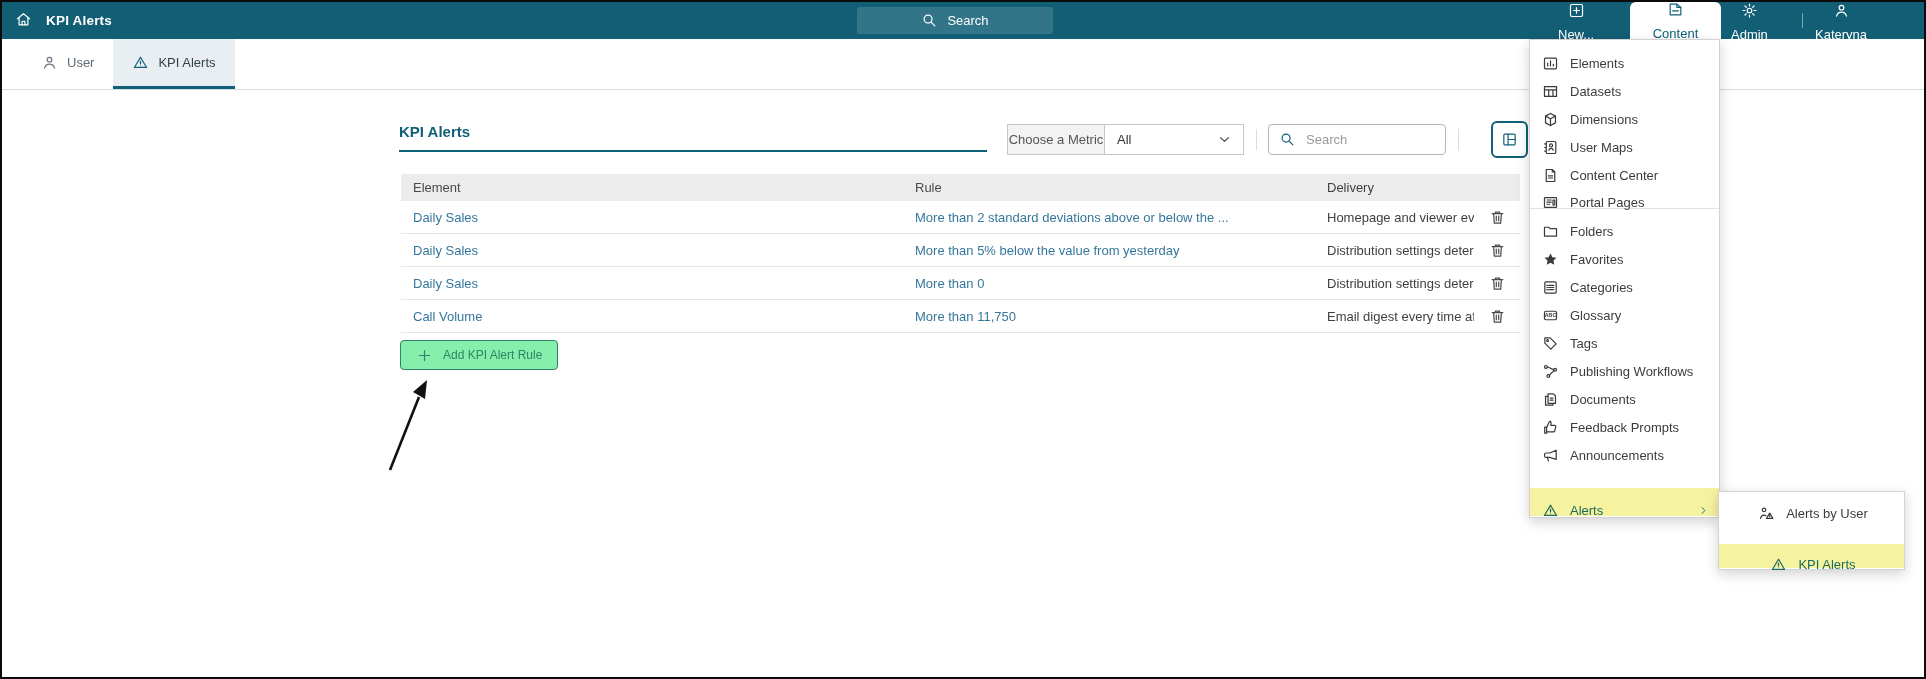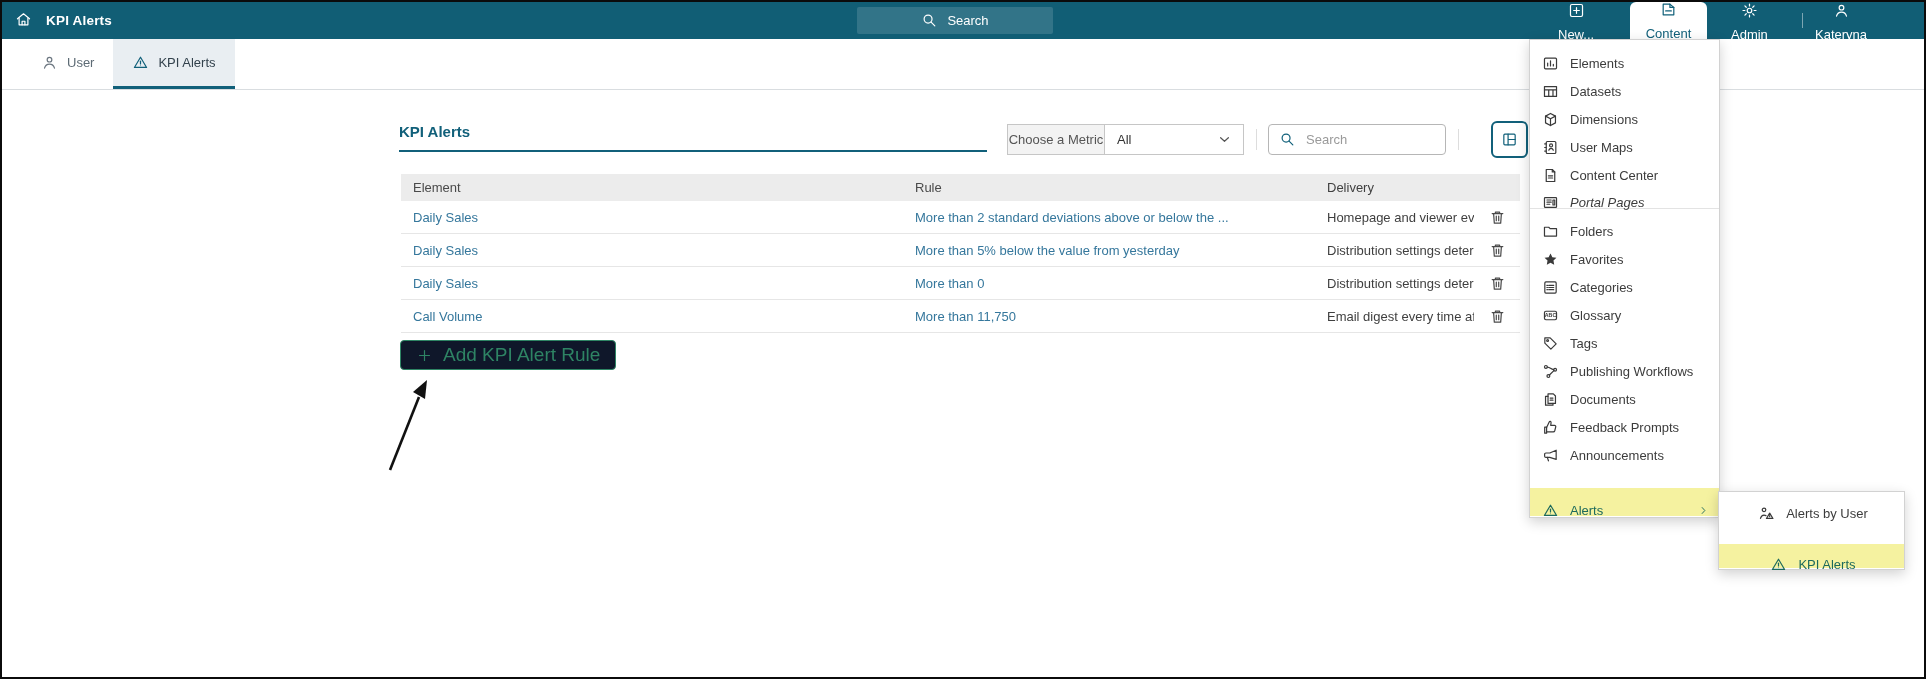--- a/index.html
+++ b/index.html
@@ -6,21 +6,21 @@
   .screen{position:relative;width:1926px;height:679px;border:2px solid #0b0b0b;box-sizing:border-box;background:#fff;overflow:hidden;}
   .icn{display:inline-flex;align-items:center;justify-content:center;flex:0 0 auto;}
   .icn svg{display:block;}
 
   
   .topbar{position:absolute;left:0;top:0;right:0;height:37px;background:var(--topbar);color:#fff;}
   .tb-home{position:absolute;left:13px;top:9px;cursor:pointer;color:#fff;}
   .tb-title{position:absolute;left:44px;top:11px;font-size:13.5px;font-weight:bold;letter-spacing:.2px;}
   .tb-search{position:absolute;left:855px;top:5px;width:196px;height:27px;background:rgba(255,255,255,.14);border-radius:2px;display:flex;align-items:center;justify-content:center;gap:9px;font-size:13px;cursor:pointer;color:#fff;}
   .tb-item{position:absolute;top:0;height:37px;display:flex;align-items:center;gap:8px;font-size:13px;font-weight:normal;cursor:pointer;color:#fff;flex-direction:column;}
-  .tb-content{left:1628px;width:77px;background:#fff;color:var(--accent);border-radius:6px 6px 0 0;justify-content:center;}
+  .tb-content{left:1628px;width:91px;background:#fff;color:var(--accent);border-radius:6px 6px 0 0;justify-content:center;}
   .tb-new{left:1556px;}
   .tb-admin{left:1729px;}
   .tb-user{left:1813px;}
   .tb-div{position:absolute;left:1800px;top:11px;width:1px;height:15px;background:rgba(255,255,255,.45);}
 
   
   .tabbar{position:absolute;left:0;top:37px;right:0;height:51px;background:#fff;border-bottom:1px solid #d9dde0;display:flex;padding-left:20px;box-sizing:border-box;}
   .tab{display:flex;align-items:center;gap:9px;padding:0 19px;font-size:13px;color:#5d6b75;cursor:pointer;border-bottom:3px solid transparent;box-sizing:border-box;}
   .tab .icn{color:#6b7680;}
   .tab.active{background:#e9eef2;color:#33424d;border-bottom-color:var(--accent);}
@@ -44,28 +44,28 @@
   .thead{display:flex;align-items:center;height:27px;background:#ececec;font-size:13px;color:#4a4a4a;}
   .trow{display:flex;align-items:center;height:32px;border-bottom:1px solid #e6e6e6;font-size:13px;background:#fff;}
   .c1{width:504px;padding-left:12px;box-sizing:border-box;white-space:nowrap;overflow:hidden;}
   .c2{width:412px;padding-left:10px;box-sizing:border-box;white-space:nowrap;overflow:hidden;}
   .c3{flex:1;padding-left:10px;box-sizing:border-box;white-space:nowrap;overflow:hidden;color:#3f3f3f;}
   .c4{width:46px;display:flex;justify-content:center;}
   .cell-link{color:var(--link);cursor:pointer;}
   .trash-btn{color:#4a4a4a;cursor:pointer;background:none;border:none;padding:0;display:flex;}
 
   
-  .add-btn{position:absolute;left:398px;top:338px;height:30px;display:flex;align-items:center;gap:10px;padding:0 15px;border:1px solid var(--green);border-radius:4px;background:#0f172a;color:var(--green);font-size:19px;cursor:pointer;font-family:"Liberation Sans",sans-serif;}
+  .add-btn{position:absolute;left:398px;top:338px;height:30px;display:flex;align-items:center;gap:10px;padding:0 15px;border:1px solid var(--green);border-radius:4px;background:#86efac;color:var(--green);font-size:12px;cursor:pointer;font-family:"Liberation Sans",sans-serif;}
   .arrow-anno{position:absolute;left:372px;top:372px;width:70px;height:102px;pointer-events:none;}
 
   
   .menu{position:absolute;left:1527px;top:37px;width:191px;background:#fff;border:1px solid #d2d2d2;box-shadow:0 4px 12px rgba(0,0,0,.18);box-sizing:border-box;z-index:5;padding:1px 0;}
   .menu-item{height:28px;display:flex;align-items:center;gap:11px;padding:16px 9px 0 12px;font-size:13px;color:#3c3c3c;cursor:pointer;box-sizing:border-box;}
   .menu-item .icn{color:#3a3a3a;}
-  .menu-item.sep-after{border-bottom:1px solid #e3e3e3;font-style:italic;}
+  .menu-item.sep-after{border-bottom:1px solid #e3e3e3;}
   .menu-item.highlight{background:var(--yellow);color:#1d6a5c;margin-top:27px;}
   .menu-item.highlight .icn{color:#1d6a5c;}
   .menu-item .chev{margin-left:auto;color:var(--accent);}
   .submenu{position:absolute;left:1716px;top:489px;width:187px;background:#fff;border:1px solid #d2d2d2;box-shadow:0 4px 12px rgba(0,0,0,.18);box-sizing:border-box;z-index:6;padding:1px 0;}
   .submenu .menu-item{height:24px;justify-content:center;}
 </style>
 </head>
 <body>
 
 <div class="screen">

